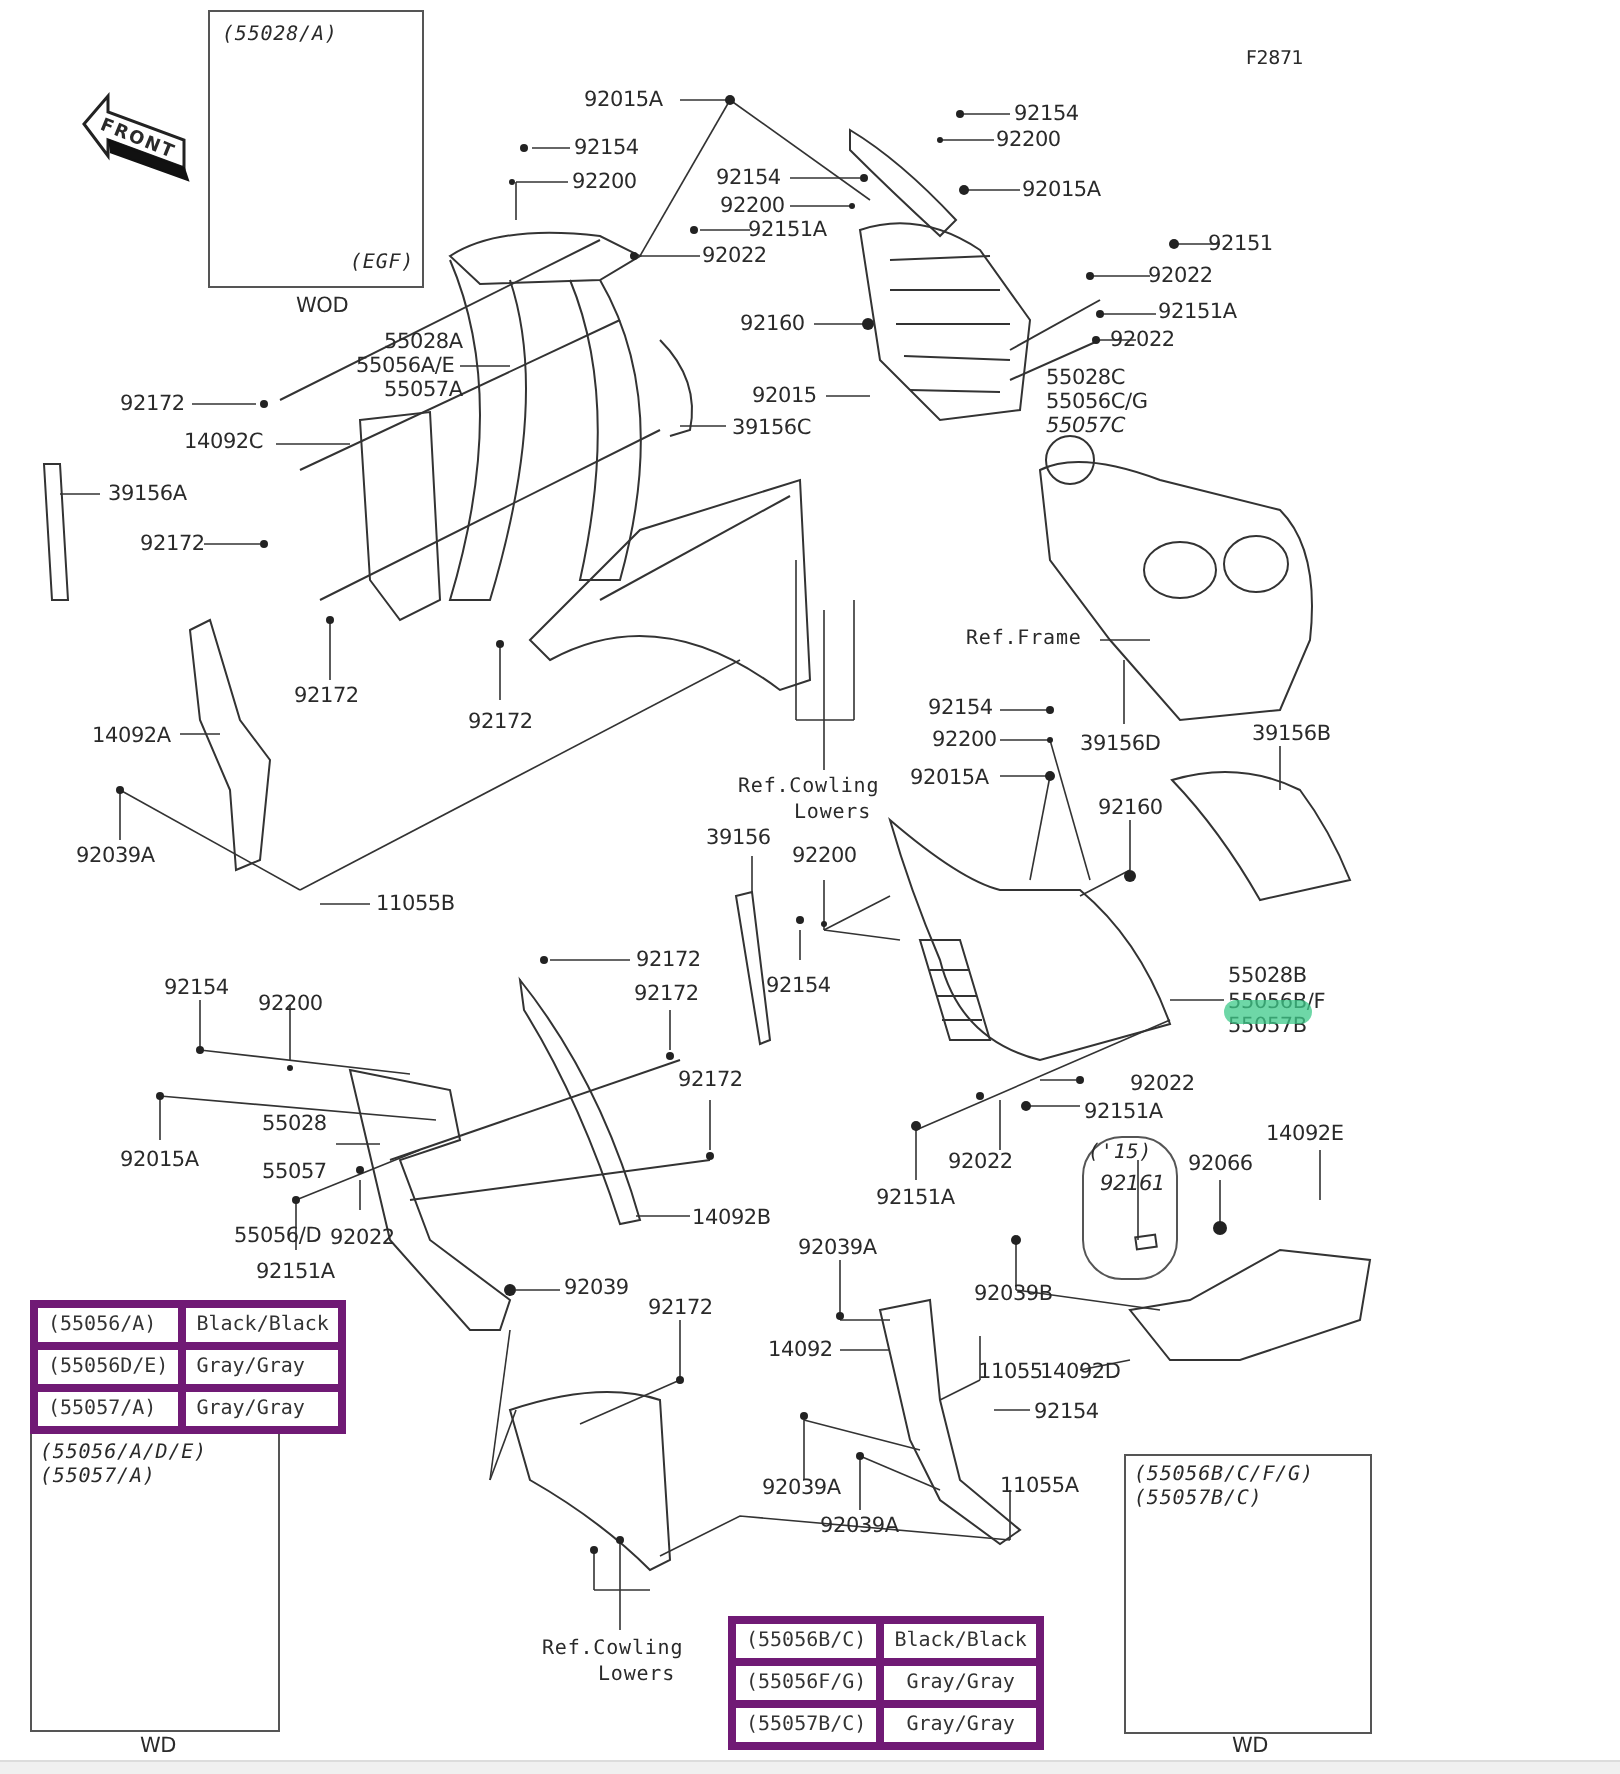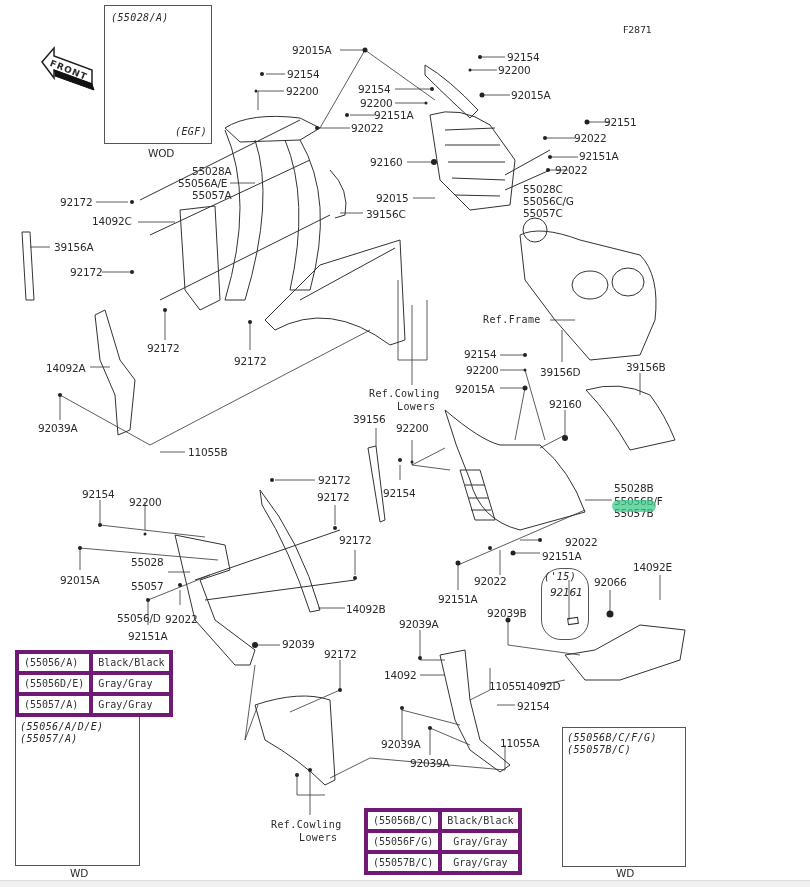--- a/index.html
+++ b/index.html
@@ -329,21 +329,21 @@
 <div class="lbl" style="left:511px;top:89px;">92015A</div>
 <div class="lbl" style="left:604px;top:116px;">92151</div>
 <div class="lbl" style="left:574px;top:132px;">92022</div>
 <div class="lbl" style="left:579px;top:150px;">92151A</div>
 <div class="lbl" style="left:555px;top:164px;">92022</div>
 <div class="lbl" style="left:370px;top:156px;">92160</div>
 <div class="lbl" style="left:376px;top:192px;">92015</div>
 <div class="lbl" style="left:366px;top:208px;">39156C</div>
 <div class="lbl" style="left:523px;top:183px;">55028C</div>
 <div class="lbl" style="left:523px;top:195px;">55056C/G</div>
-<div class="lbl" style="left:523px;top:207px;">55057C</div>
+<div class="lbl" style="left:523px;top:207px;font-style:italic;">55057C</div>
 <div class="lbl" style="left:192px;top:165px;">55028A</div>
 <div class="lbl" style="left:178px;top:177px;">55056A/E</div>
 <div class="lbl" style="left:192px;top:189px;">55057A</div>
 <div class="lbl" style="left:60px;top:196px;">92172</div>
 <div class="lbl" style="left:92px;top:215px;">14092C</div>
 <div class="lbl" style="left:54px;top:241px;">39156A</div>
 <div class="lbl" style="left:70px;top:266px;">92172</div>
 <div class="lbl" style="left:147px;top:342px;">92172</div>
 <div class="lbl" style="left:234px;top:355px;">92172</div>
 <div class="lbl" style="left:46px;top:362px;">14092A</div>
@@ -365,21 +365,21 @@
 <div class="lbl" style="left:614px;top:482px;">55028B</div>
 <div class="lbl" style="left:614px;top:495px;">55056B/F</div>
 <div class="lbl" style="left:614px;top:507px;">55057B</div>
 <div class="highlight" style="background: rgb(62, 201, 138);"></div>
 <div class="lbl" style="left:565px;top:536px;">92022</div>
 <div class="lbl" style="left:542px;top:550px;">92151A</div>
 <div class="lbl" style="left:474px;top:575px;">92022</div>
 <div class="lbl" style="left:438px;top:593px;">92151A</div>
 <div class="lbl" style="left:594px;top:576px;">92066</div>
 <div class="lbl" style="left:633px;top:561px;">14092E</div>
-<div class="lbl" style="left:487px;top:607px;text-align:center;">92039B</div>
+<div class="lbl" style="left:487px;top:641px;text-align:center;">92039B</div>
 <div class="lbl" style="left:399px;top:618px;">92039A</div>
 <div class="lbl" style="left:489px;top:680px;">11055</div>
 <div class="lbl" style="left:520px;top:680px;">14092D</div>
 <div class="lbl" style="left:384px;top:669px;">14092</div>
 <div class="lbl" style="left:517px;top:700px;">92154</div>
 <div class="lbl" style="left:381px;top:738px;">92039A</div>
 <div class="lbl" style="left:410px;top:757px;">92039A</div>
 <div class="lbl" style="left:500px;top:737px;">11055A</div>
 
 <div class="lbl" style="left:82px;top:488px;">92154</div>

